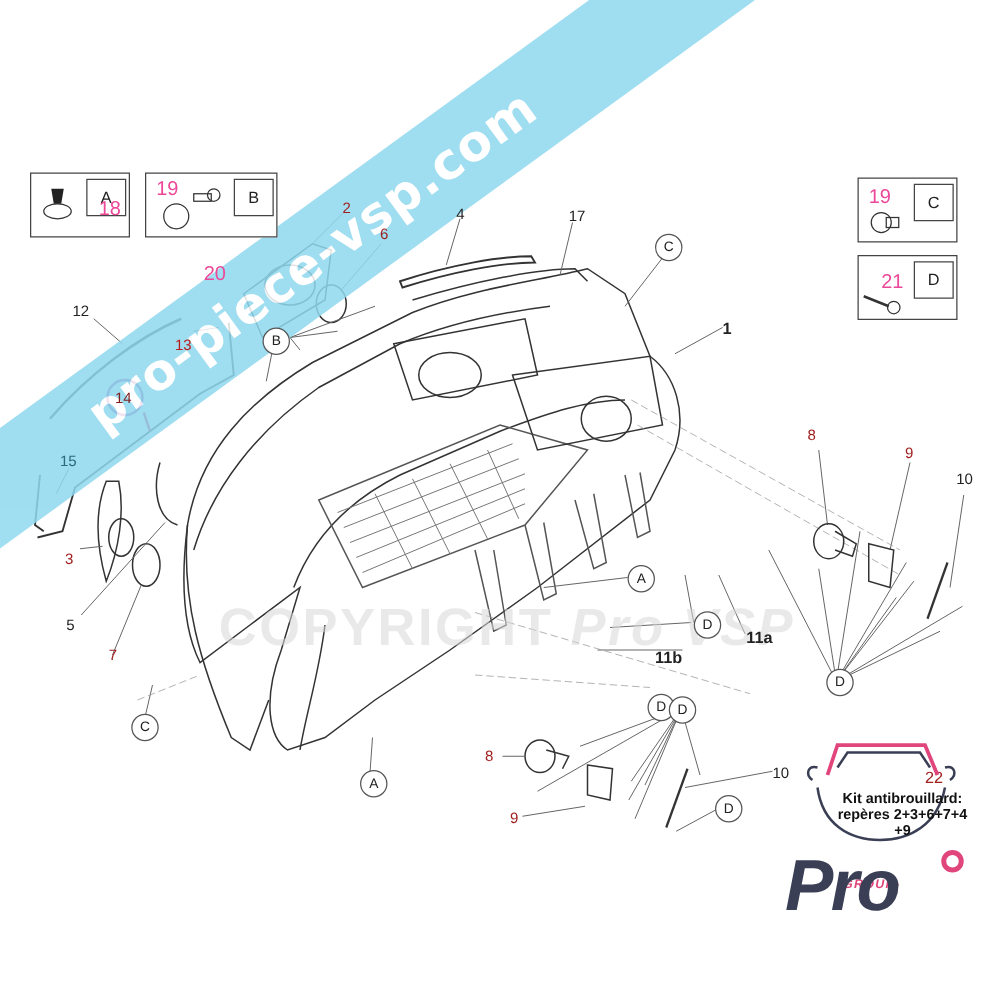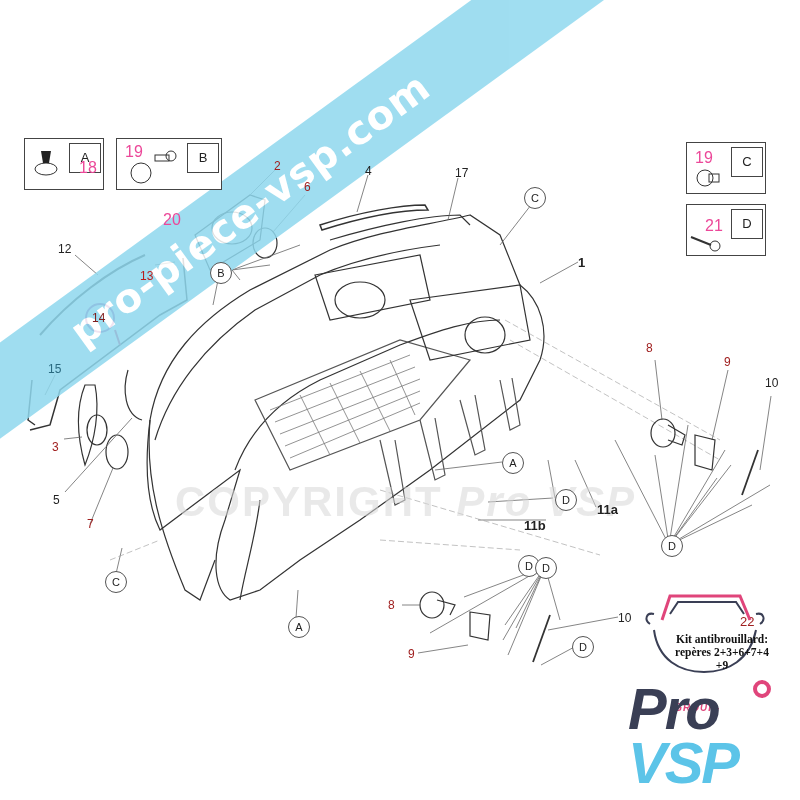--- a/index.html
+++ b/index.html
@@ -9,21 +9,21 @@
   .lbl.bold{font-weight:bold;font-size:13px;}
   .callout{position:absolute;width:20px;height:20px;border:1px solid #555;border-radius:50%;background:#fff;font-size:11px;text-align:center;line-height:20px;color:#222;}
   .legend-box{position:absolute;border:1.5px solid #444;background:#fff;}
   .legend-box .key{position:absolute;border:1px solid #444;width:30px;height:28px;text-align:center;line-height:28px;font-size:13px;color:#222;}
   .legend-box .num{position:absolute;font-size:16px;color:#ec4899;}
   svg.diagram{position:absolute;left:0;top:0;}
   .banner{position:absolute;left:-160px;top:170px;width:820px;height:78px;background:#8fd8ee;opacity:0.85;transform:rotate(-36deg);transform-origin:center;display:flex;align-items:center;justify-content:center;}
   .banner span{color:#fff;font-size:40px;font-weight:bold;letter-spacing:1px;font-family:"DejaVu Sans",sans-serif;}
   .watermark{position:absolute;left:175px;top:478px;font-size:42px;color:#d8d8d8;opacity:0.55;letter-spacing:2px;font-weight:bold;}
   .watermark .vsp{font-style:italic;}
-  .kit-note{position:absolute;left:652px;top:633px;font-family:Liberation Serif, serif;font-weight:bold;font-size:11.5px;line-height:13px;color:#111;text-align:center;width:140px;}
+  .kit-note{position:absolute;left:652px;top:633px;font-family:Liberation Sans, sans-serif;font-weight:bold;font-size:11.5px;line-height:13px;color:#111;text-align:center;width:140px;}
   .logo{position:absolute;left:620px;top:672px;width:160px;height:110px;}
   .logo .group{position:absolute;left:50px;top:6px;color:#e0457b;font-size:10px;font-style:italic;font-weight:bold;letter-spacing:1px;margin-top:24px;}
   .logo .pro{position:absolute;left:8px;top:8px;color:#3a3f55;font-size:58px;font-weight:bold;font-style:italic;letter-spacing:-2px;line-height:1;}
   .logo .vsp{position:absolute;left:8px;top:62px;color:#5cc4e8;font-size:58px;font-weight:bold;font-style:italic;letter-spacing:-2px;line-height:1;}
   .logo .nut{position:absolute;left:133px;top:8px;width:18px;height:18px;border:4px solid #e0457b;border-radius:50%;box-sizing:border-box;}
 </style>
 </head>
 <body>
 
 <svg class="diagram" width="800" height="800" viewBox="0 0 800 800" fill="none" stroke="#333" stroke-width="1.2">
@@ -244,14 +244,13 @@
 <div class="kit-note">
   <div>Kit antibrouillard:</div>
   <div>repères 2+3+6+7+4</div>
   <div>+9</div>
 </div>
 
 <div class="logo">
   <div class="group">-GROUP-</div>
   <div class="pro">Pro</div>
   <div class="nut"></div>
-  <div class="vsp">VSP</div>
 </div>
 
 </body></html>

